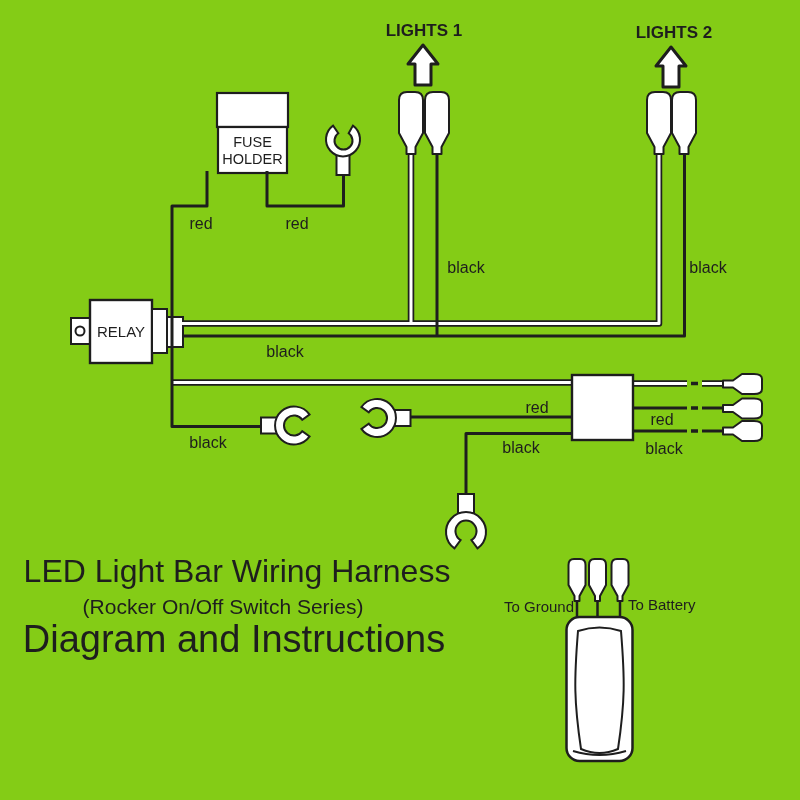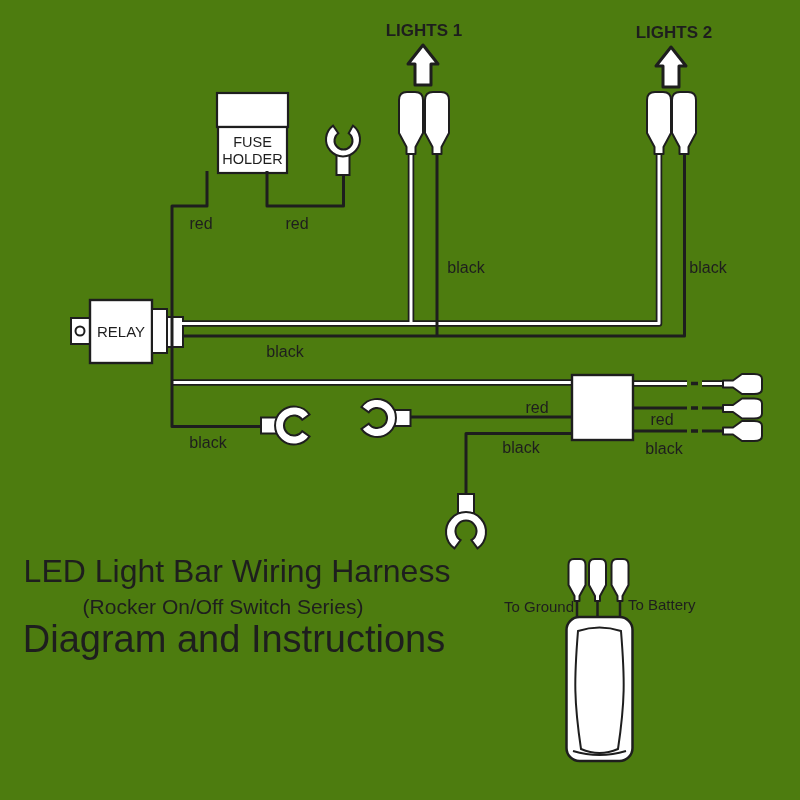--- a/index.html
+++ b/index.html
@@ -1,16 +1,16 @@
 <!DOCTYPE html>
 <html><head>
 <meta charset="utf-8">
 <style>
   html,body{margin:0;padding:0;background:#ffffff;}
-  .page{position:relative;width:800px;height:800px;background:#4d7c0f;overflow:hidden;
+  .page{position:relative;width:800px;height:800px;background:#84cc16;overflow:hidden;
         font-family:"Liberation Sans", sans-serif;}
   svg{position:absolute;left:0;top:0;}
   svg text{fill:#1e1e1e;}
   .lbl{font-size:16px;}
   .hdr{font-weight:bold;font-size:17px;}
   .boxlbl{font-size:14.5px;}
   .small{font-size:15px;}
   .t1{font-size:32px;}
   .t2{font-size:21px;}
   .t3{font-size:38px;}

